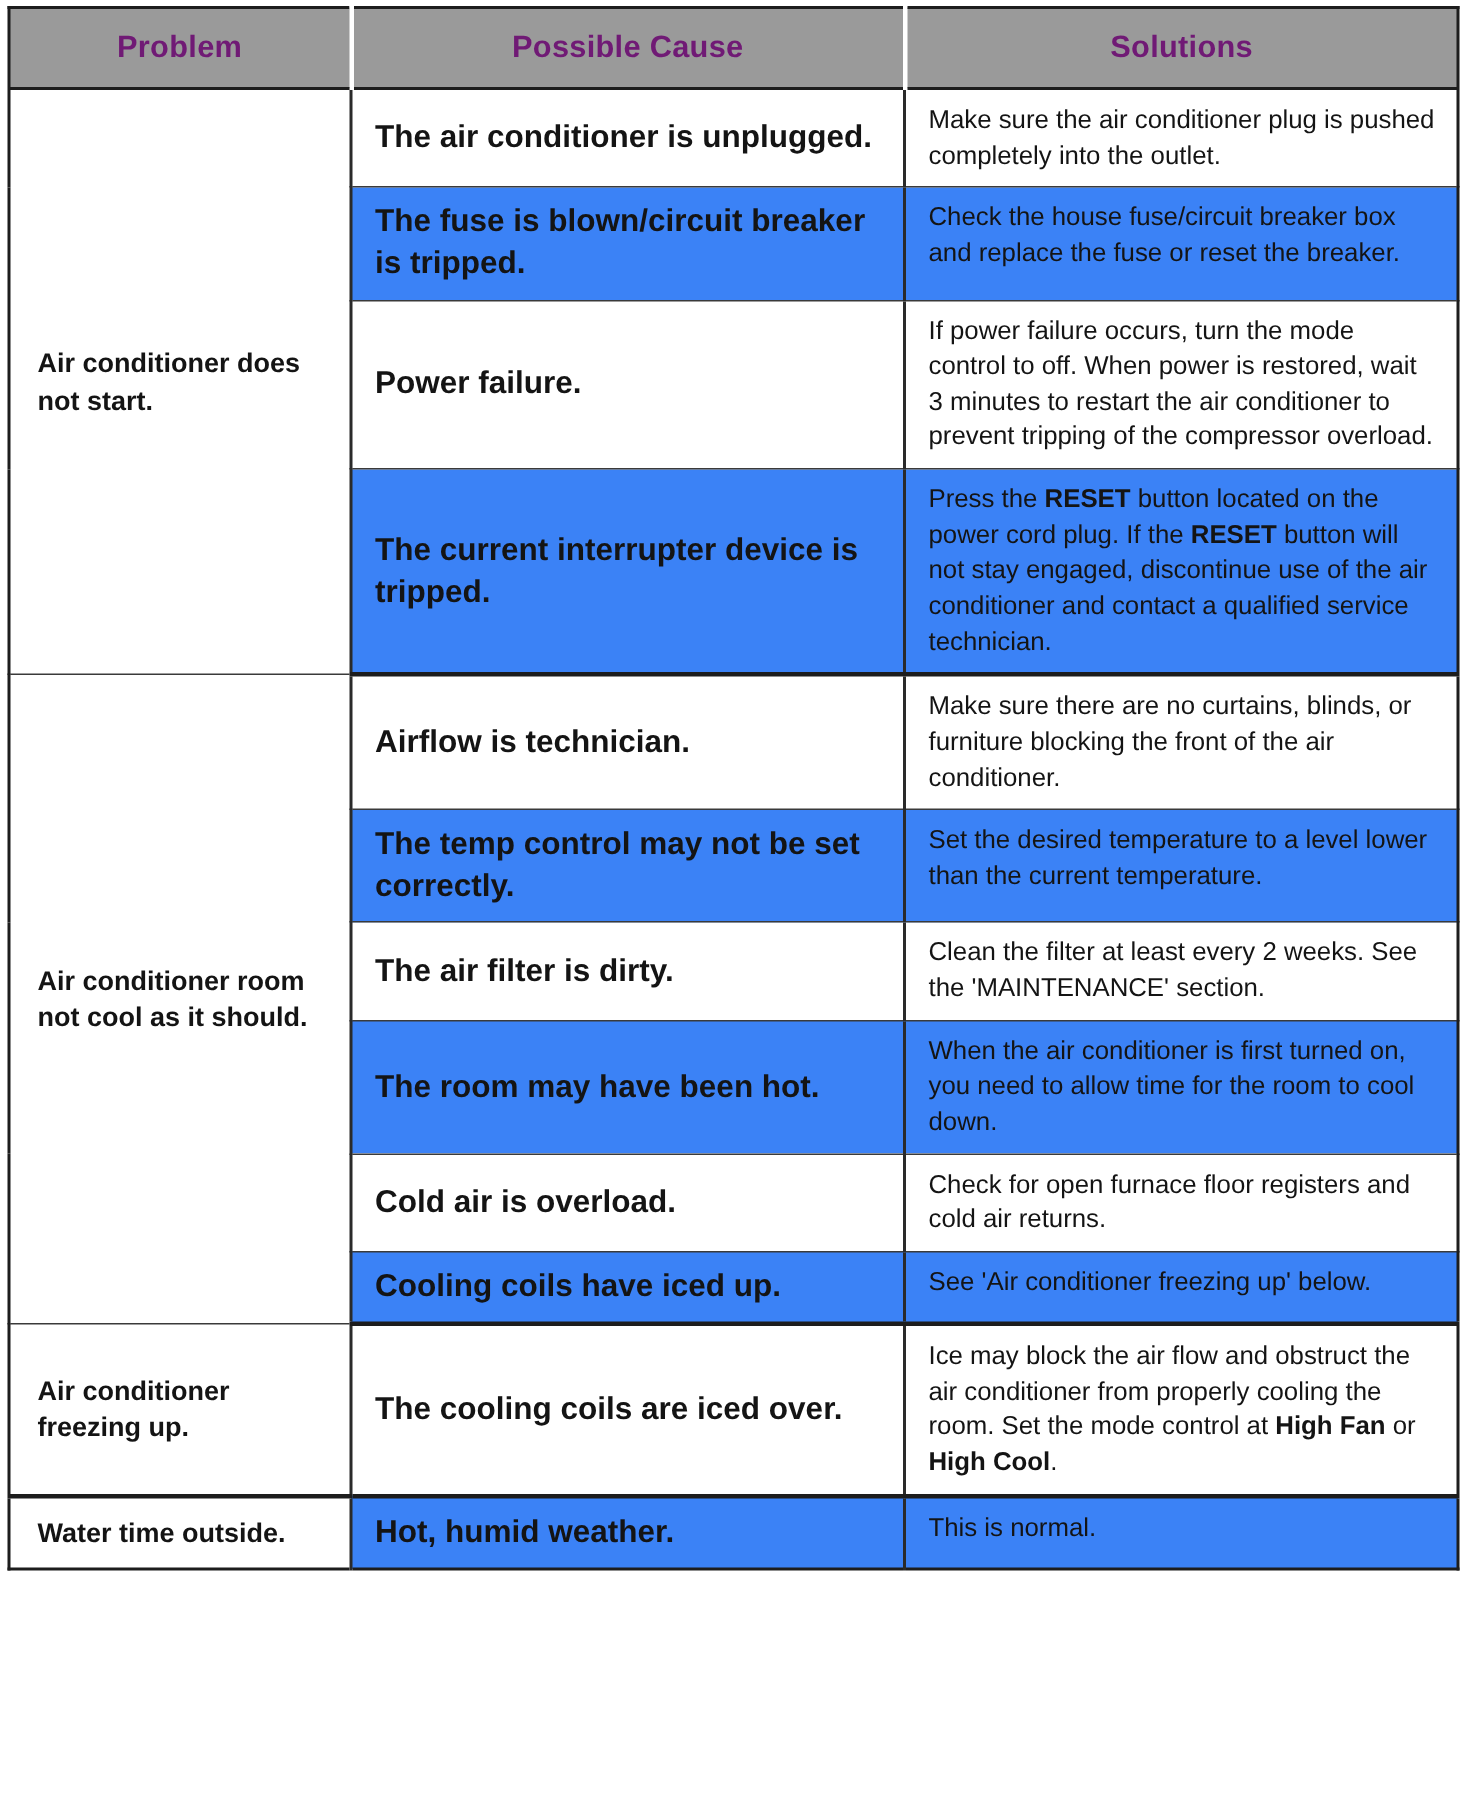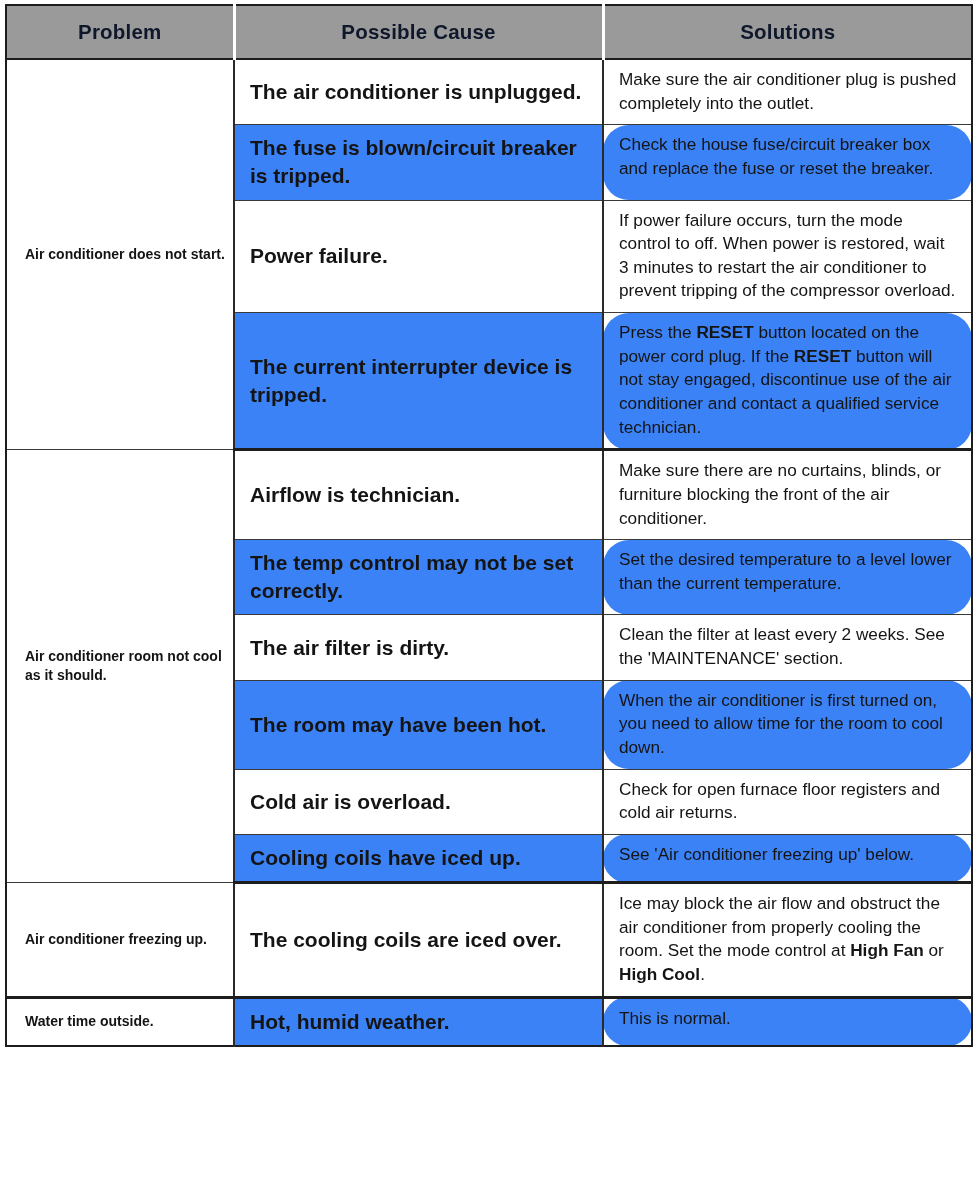--- a/index.html
+++ b/index.html
@@ -31,21 +31,21 @@
   }
 
   
   col.c-problem  { width: 228px; }
   col.c-cause    { width: 369px; }
   col.c-solution { width: 369px; }
 
   
   thead th {
     background: #9a9a9a;
-    color: #0f172a;
+    color: #701a75;
     font-size: 20.5px;
     font-weight: bold;
     text-align: center;
     vertical-align: middle;
     height: 48px;
     padding: 2px 6px;
     border-right: 3px solid #ffffff;
     border-bottom: 2px solid #1d1d1d;
     letter-spacing: 0.2px;
   }
@@ -54,26 +54,26 @@
   
   td {
     border-right: 2px solid #2a2a2a;
     border-bottom: 1.5px solid #3a3a3a;
     padding: 9px 13px 9px 15px;
     vertical-align: top;
     background: #ffffff;
     font-size: 17px;
     line-height: 1.33;
   }
-  td:last-child { border-right: none; border-radius: 26px; }
+  td:last-child { border-right: none; }
 
   td.problem {
     vertical-align: middle;
     font-weight: bold;
-    font-size: 14px;
+    font-size: 18px;
     line-height: 1.35;
     border-right: 2.5px solid #2a2a2a;
     padding-left: 18px;
     padding-right: 8px;
     background: #ffffff;
   }
 
   td.cause {
     vertical-align: middle;
     font-weight: bold;

